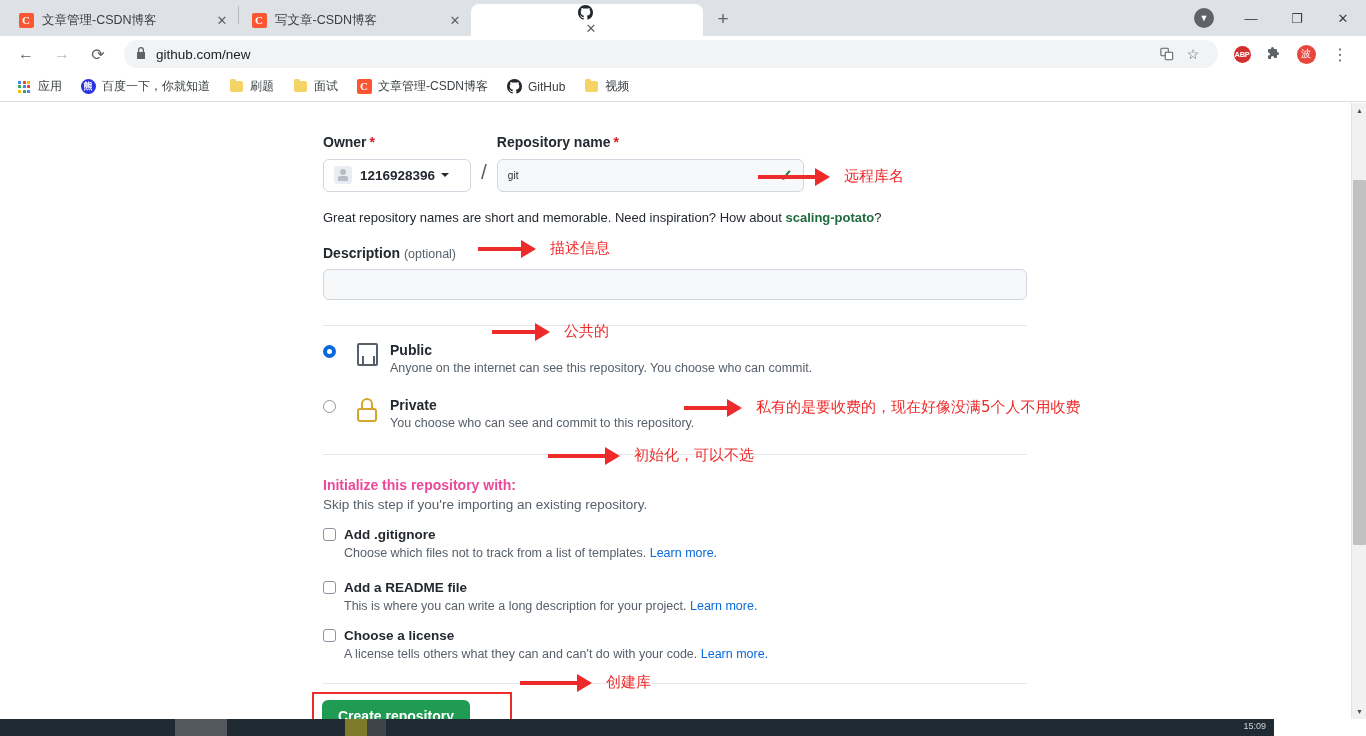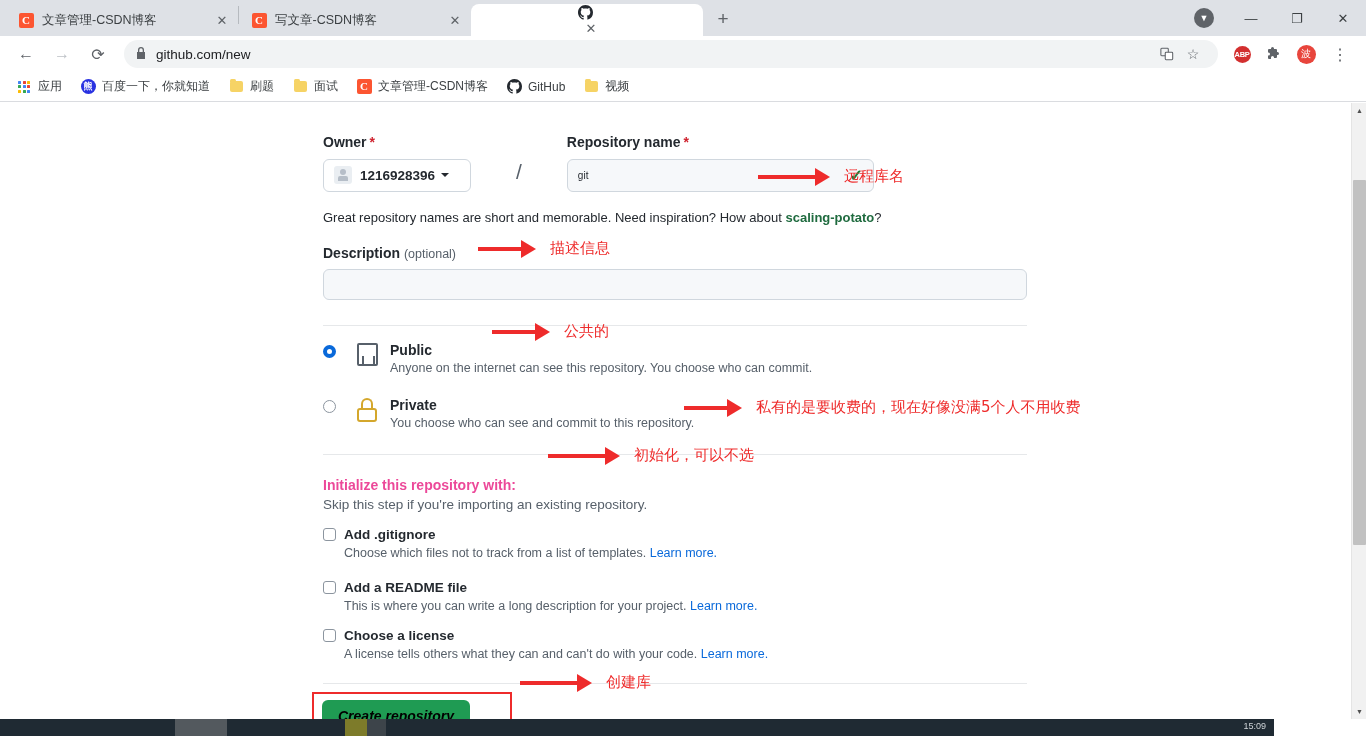--- a/index.html
+++ b/index.html
@@ -133,21 +133,21 @@
   
   .viewport {
     position: absolute; top: 103px; left: 0;
     width: 1366px; height: 616px; background: #ffffff;
     overflow: hidden;
   }
   .page { position: relative; width: 1351px; height: 616px; }
 
   .form { position: absolute; left: 323px; top: 30px; width: 704px; }
 
-  .row-top { display: flex; align-items: flex-start; gap: 35px; }
+  .row-top { display: flex; align-items: flex-start; }
   .fld-label {
     font-size: 14px; font-weight: bold; color: #24292f; line-height: 1.4;
     margin-bottom: 6px;
   }
   .req { color: #cf222e; font-weight: bold; margin-left: 3px; }
   .opt { font-weight: normal; color: #57606a; font-size: 12.5px; }
 
   .owner-col { width: 148px; }
   .owner-box {
     height: 33px; border: 1px solid #d0d7de; border-radius: 6px;
@@ -230,24 +230,23 @@
   .opt-sub { font-size: 12.5px; color: #57606a; margin-left: 21px; margin-top: 4px; }
   .opt-sub a { color: #0969da; text-decoration: none; }
 
   .footer-div { height: 1px; background: #e6e8ea; width: 704px; margin-top: 22px; }
 
   .btn-wrap {
     margin-top: 8px; display: inline-block;
     border: 2px solid #ee2b2b; padding: 6px 40px 6px 8px; margin-left: -11px;
   }
   .create-btn {
-    background: #1f9b53; color: #000000; font-size: 14px; font-weight: bold;
+    background: #1f9b53; color: #ffffff; font-size: 14px; font-weight: bold;
     border: none; border-radius: 6px; padding: 9px 16px; line-height: 1;
     cursor: pointer;
-    font-style: italic;
   }
 
   
   .anno { position: absolute; display: flex; align-items: center; }
   .arrow { position: relative; display: block; }
   .arrow .shaft { position: absolute; left: 0; top: 50%;
     transform: translateY(-50%); height: 4px; background: #ee2b2b; }
   .arrow .head { position: absolute; top: 50%; transform: translateY(-50%);
     width: 0; height: 0;
     border-top: 9px solid transparent; border-bottom: 9px solid transparent;

